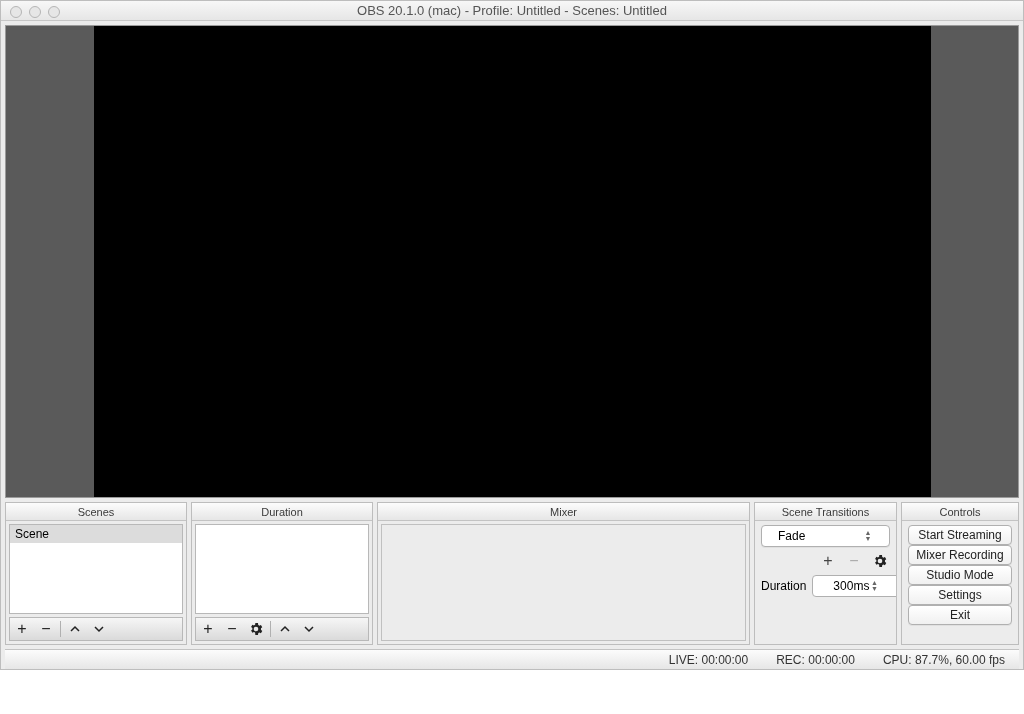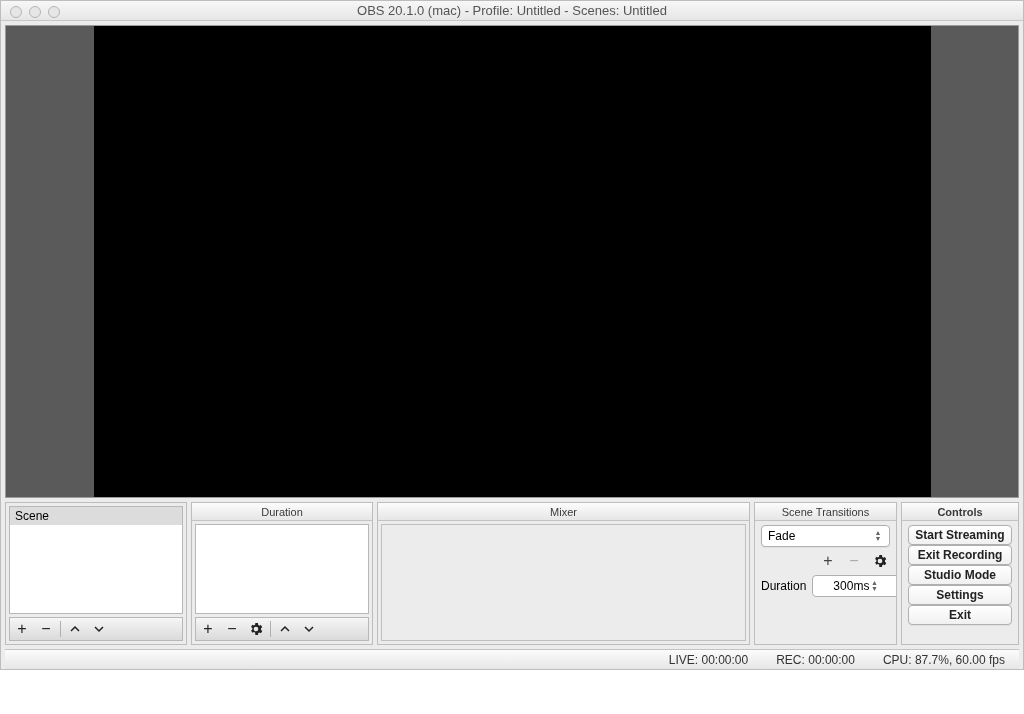--- a/index.html
+++ b/index.html
@@ -15,34 +15,34 @@
 .panel { background:#ececec; border:1px solid #bdbdbd; display:flex; flex-direction:column; overflow:hidden; }
 .panel-header { height:18px; line-height:18px; font-size:11px; text-align:center; color:#3a3a3a; background:linear-gradient(#fcfcfc,#e6e6e6); border-bottom:1px solid #c3c3c3; }
 .panel-body { flex:1; display:flex; flex-direction:column; }
 .list-area { flex:1; background:#fff; border:1px solid #b8b8b8; margin:3px; }
 .list-row { height:18px; line-height:18px; padding:0 5px; font-size:12px; background:#dcdcdc; color:#000; }
 .toolbar { height:24px; background:linear-gradient(#f6f6f6,#dadada); border:1px solid #b8b8b8; margin:0 3px 3px 3px; display:flex; align-items:center; }
 .tb-btn { width:24px; height:22px; display:flex; align-items:center; justify-content:center; font-size:16px; color:#222; cursor:pointer; }
 .tb-sep { width:1px; height:16px; background:#b0b0b0; margin:0 2px; }
 .mixer-body { flex:1; background:#ececec; border:1px solid #c0c0c0; margin:3px; }
 .trans-body { flex:1; padding:4px 6px; display:flex; flex-direction:column; gap:6px; font-size:12px; }
-.select-fake { height:22px; background:#fff; border:1px solid #b0b0b0; border-radius:4px; display:flex; align-items:center; padding:0 6px; justify-content:space-between; box-shadow:0 1px 0 rgba(0,0,0,.05); }
+.select-fake { height:22px; background:#fff; border:1px solid #b0b0b0; border-radius:4px; display:flex; align-items:center; padding:0 16px; justify-content:space-between; box-shadow:0 1px 0 rgba(0,0,0,.05); }
 .select-stepper { width:10px; display:flex; flex-direction:column; align-items:center; font-size:7px; color:#666; line-height:6px; }
 .trans-iconrow { display:flex; justify-content:flex-end; gap:10px; align-items:center; padding-right:2px; }
 .trans-iconrow .ic { width:16px; height:16px; display:flex; align-items:center; justify-content:center; font-size:16px; color:#444; cursor:pointer; }
 .duration-row { display:flex; align-items:center; gap:6px; }
 .dur-input { flex:1; height:22px; background:#fff; border:1px solid #b0b0b0; border-radius:4px; display:flex; align-items:center; padding:0 20px; justify-content:space-between; }
 .controls-body { flex:1; padding:4px 6px; display:flex; flex-direction:column; gap:0; }
 .ctrl-btn { height:20px; background:linear-gradient(#ffffff,#f0f0f0); border:1px solid #b0b0b0; border-radius:4px; font-size:12px; color:#222; display:flex; align-items:center; justify-content:center; cursor:pointer; box-shadow:0 1px 0 rgba(0,0,0,.05); }
 .statusbar { height:20px; background:linear-gradient(#fcfcfc,#e6e6e6); border-top:1px solid #c3c3c3; display:flex; align-items:center; justify-content:flex-end; gap:28px; padding:7px 14px; font-size:12px; color:#333; margin:4px 4px 0 4px; }
 #scenes-panel { width:182px; }
 #sources-panel { width:182px; }
 #mixer-panel { flex:1; }
 #trans-panel { width:143px; }
-#controls-panel { width:118px;font-weight:bold; }
+#controls-panel { width:118px; }
 svg.gear { width:16px; height:16px; }
 svg.gear path { fill:#222; }
 .ic.disabled { color:#aaa; }
 </style>
 </head>
 <body>
 
 <div class="window">
 
   <div class="titlebar">
@@ -54,20 +54,21 @@
     <div class="title-text">OBS 20.1.0 (mac) - Profile: Untitled - Scenes: Untitled</div>
   </div>
 
   <div class="preview-area">
     <div class="preview-canvas"></div>
   </div>
 
   <div class="panel-row">
 
     <div class="panel" id="scenes-panel">
+      <div class="panel-header">Scenes</div>
       <div class="panel-body">
         <div class="list-area">
           <div class="list-row">Scene</div>
         </div>
         <div class="toolbar">
           <div class="tb-btn">+</div>
           <div class="tb-btn">−</div>
           <div class="tb-sep"></div>
           <div class="tb-btn">
             <svg width="12" height="12" viewBox="0 0 12 12">
@@ -144,21 +145,21 @@
               </span>
           </div>
         </div>
       </div>
     </div>
 
     <div class="panel" id="controls-panel">
       <div class="panel-header">Controls</div>
       <div class="controls-body">
         <div class="ctrl-btn">Start Streaming</div>
-        <div class="ctrl-btn">Exit Recording</div>
+        <div class="ctrl-btn">Mixer Recording</div>
         <div class="ctrl-btn">Studio Mode</div>
         <div class="ctrl-btn">Settings</div>
         <div class="ctrl-btn">Exit</div>
       </div>
     </div>
 
   </div>
 
   <div class="statusbar">
     <span>LIVE: 00:00:00</span>

